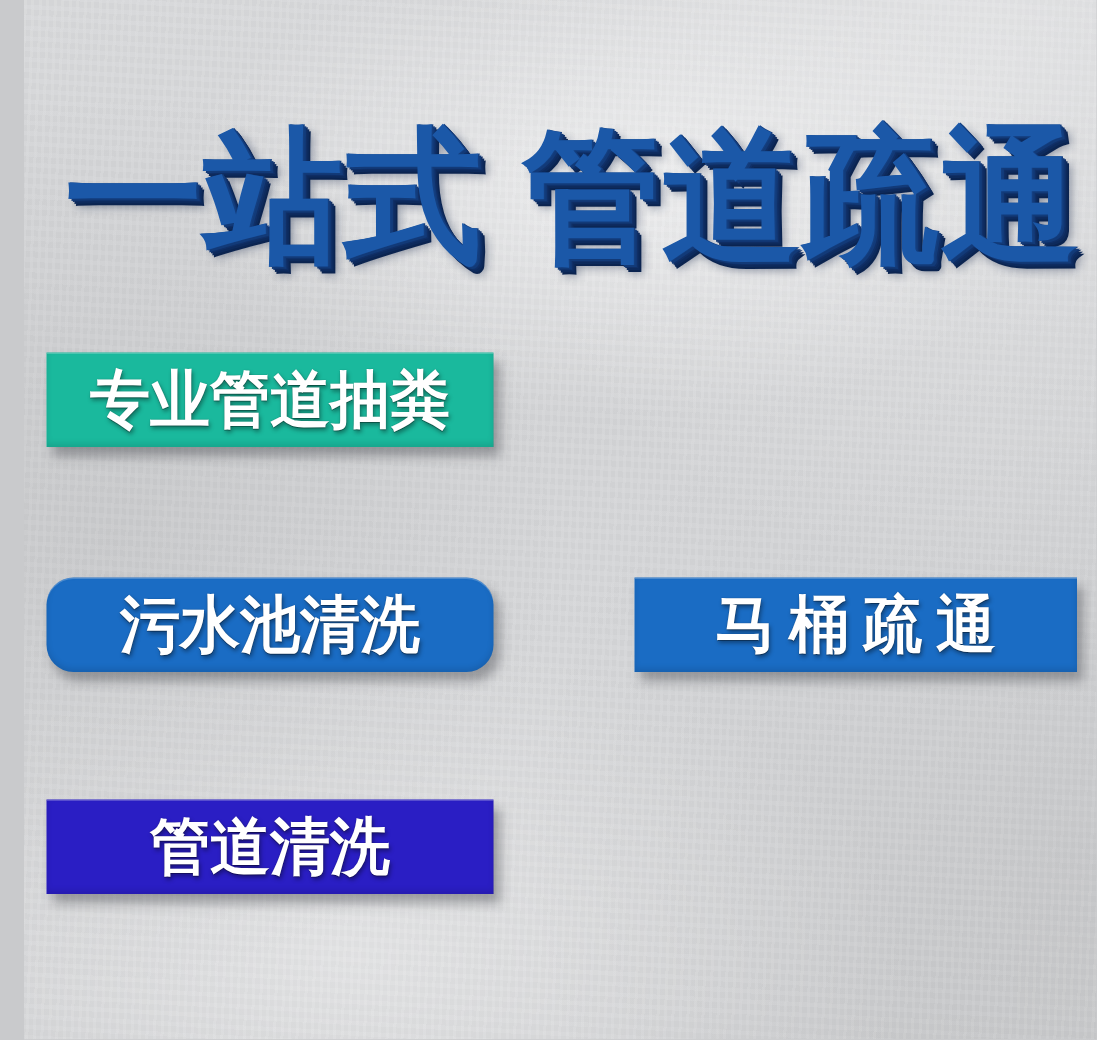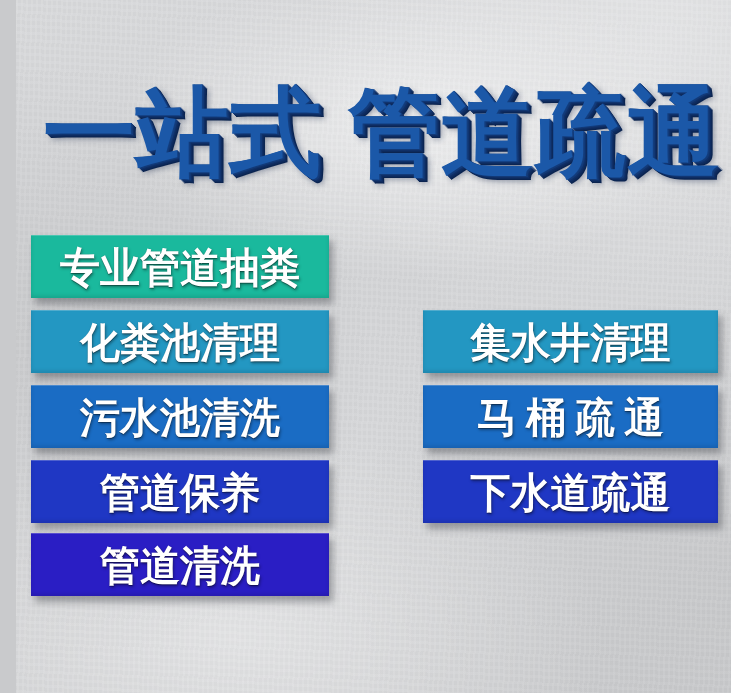--- a/index.html
+++ b/index.html
@@ -117,37 +117,25 @@
 
   <div class="headline">
     <span class="headline-text" style="color: rgb(27, 88, 168);">一站式</span><span class="headline-gap"></span><span class="headline-text" style="color: rgb(27, 88, 168);">管道疏通</span>
   </div>
 
   <div class="bars">
 
     <div class="bar col-left" style="background: rgb(26, 185, 157); top: 235px;">
       <span class="bar-label">专业管道抽粪</span>
     </div>
-    <div class="bar col-left" style="background: rgb(35, 151, 194); top: 310px;">
-      <span class="bar-label">化粪池清理</span>
-    </div>
-    <div class="bar col-left" style="background: rgb(26, 108, 196); top: 385px;">
+    <div class="bar col-left" style="background: rgb(26, 108, 196); top: 385px; border-radius: 18px;">
       <span class="bar-label">污水池清洗</span>
-    </div>
-    <div class="bar col-left" style="background: rgb(31, 55, 196); top: 460px;">
-      <span class="bar-label">管道保养</span>
     </div>
     <div class="bar col-left" style="background: rgb(42, 30, 196); top: 533px;">
       <span class="bar-label">管道清洗</span>
     </div>
 
-    <div class="bar col-right" style="background: rgb(35, 151, 194); top: 310px;">
-      <span class="bar-label">集水井清理</span>
-    </div>
     <div class="bar col-right" style="background: rgb(26, 108, 196); top: 385px;">
       <span class="bar-label spaced">马桶疏通</span>
-    </div>
-    <div class="bar col-right" style="background: rgb(31, 55, 196); top: 460px;">
-      <span class="bar-label">下水道疏通</span>
     </div>
   </div>
 
 </div>
 
 </body></html>

